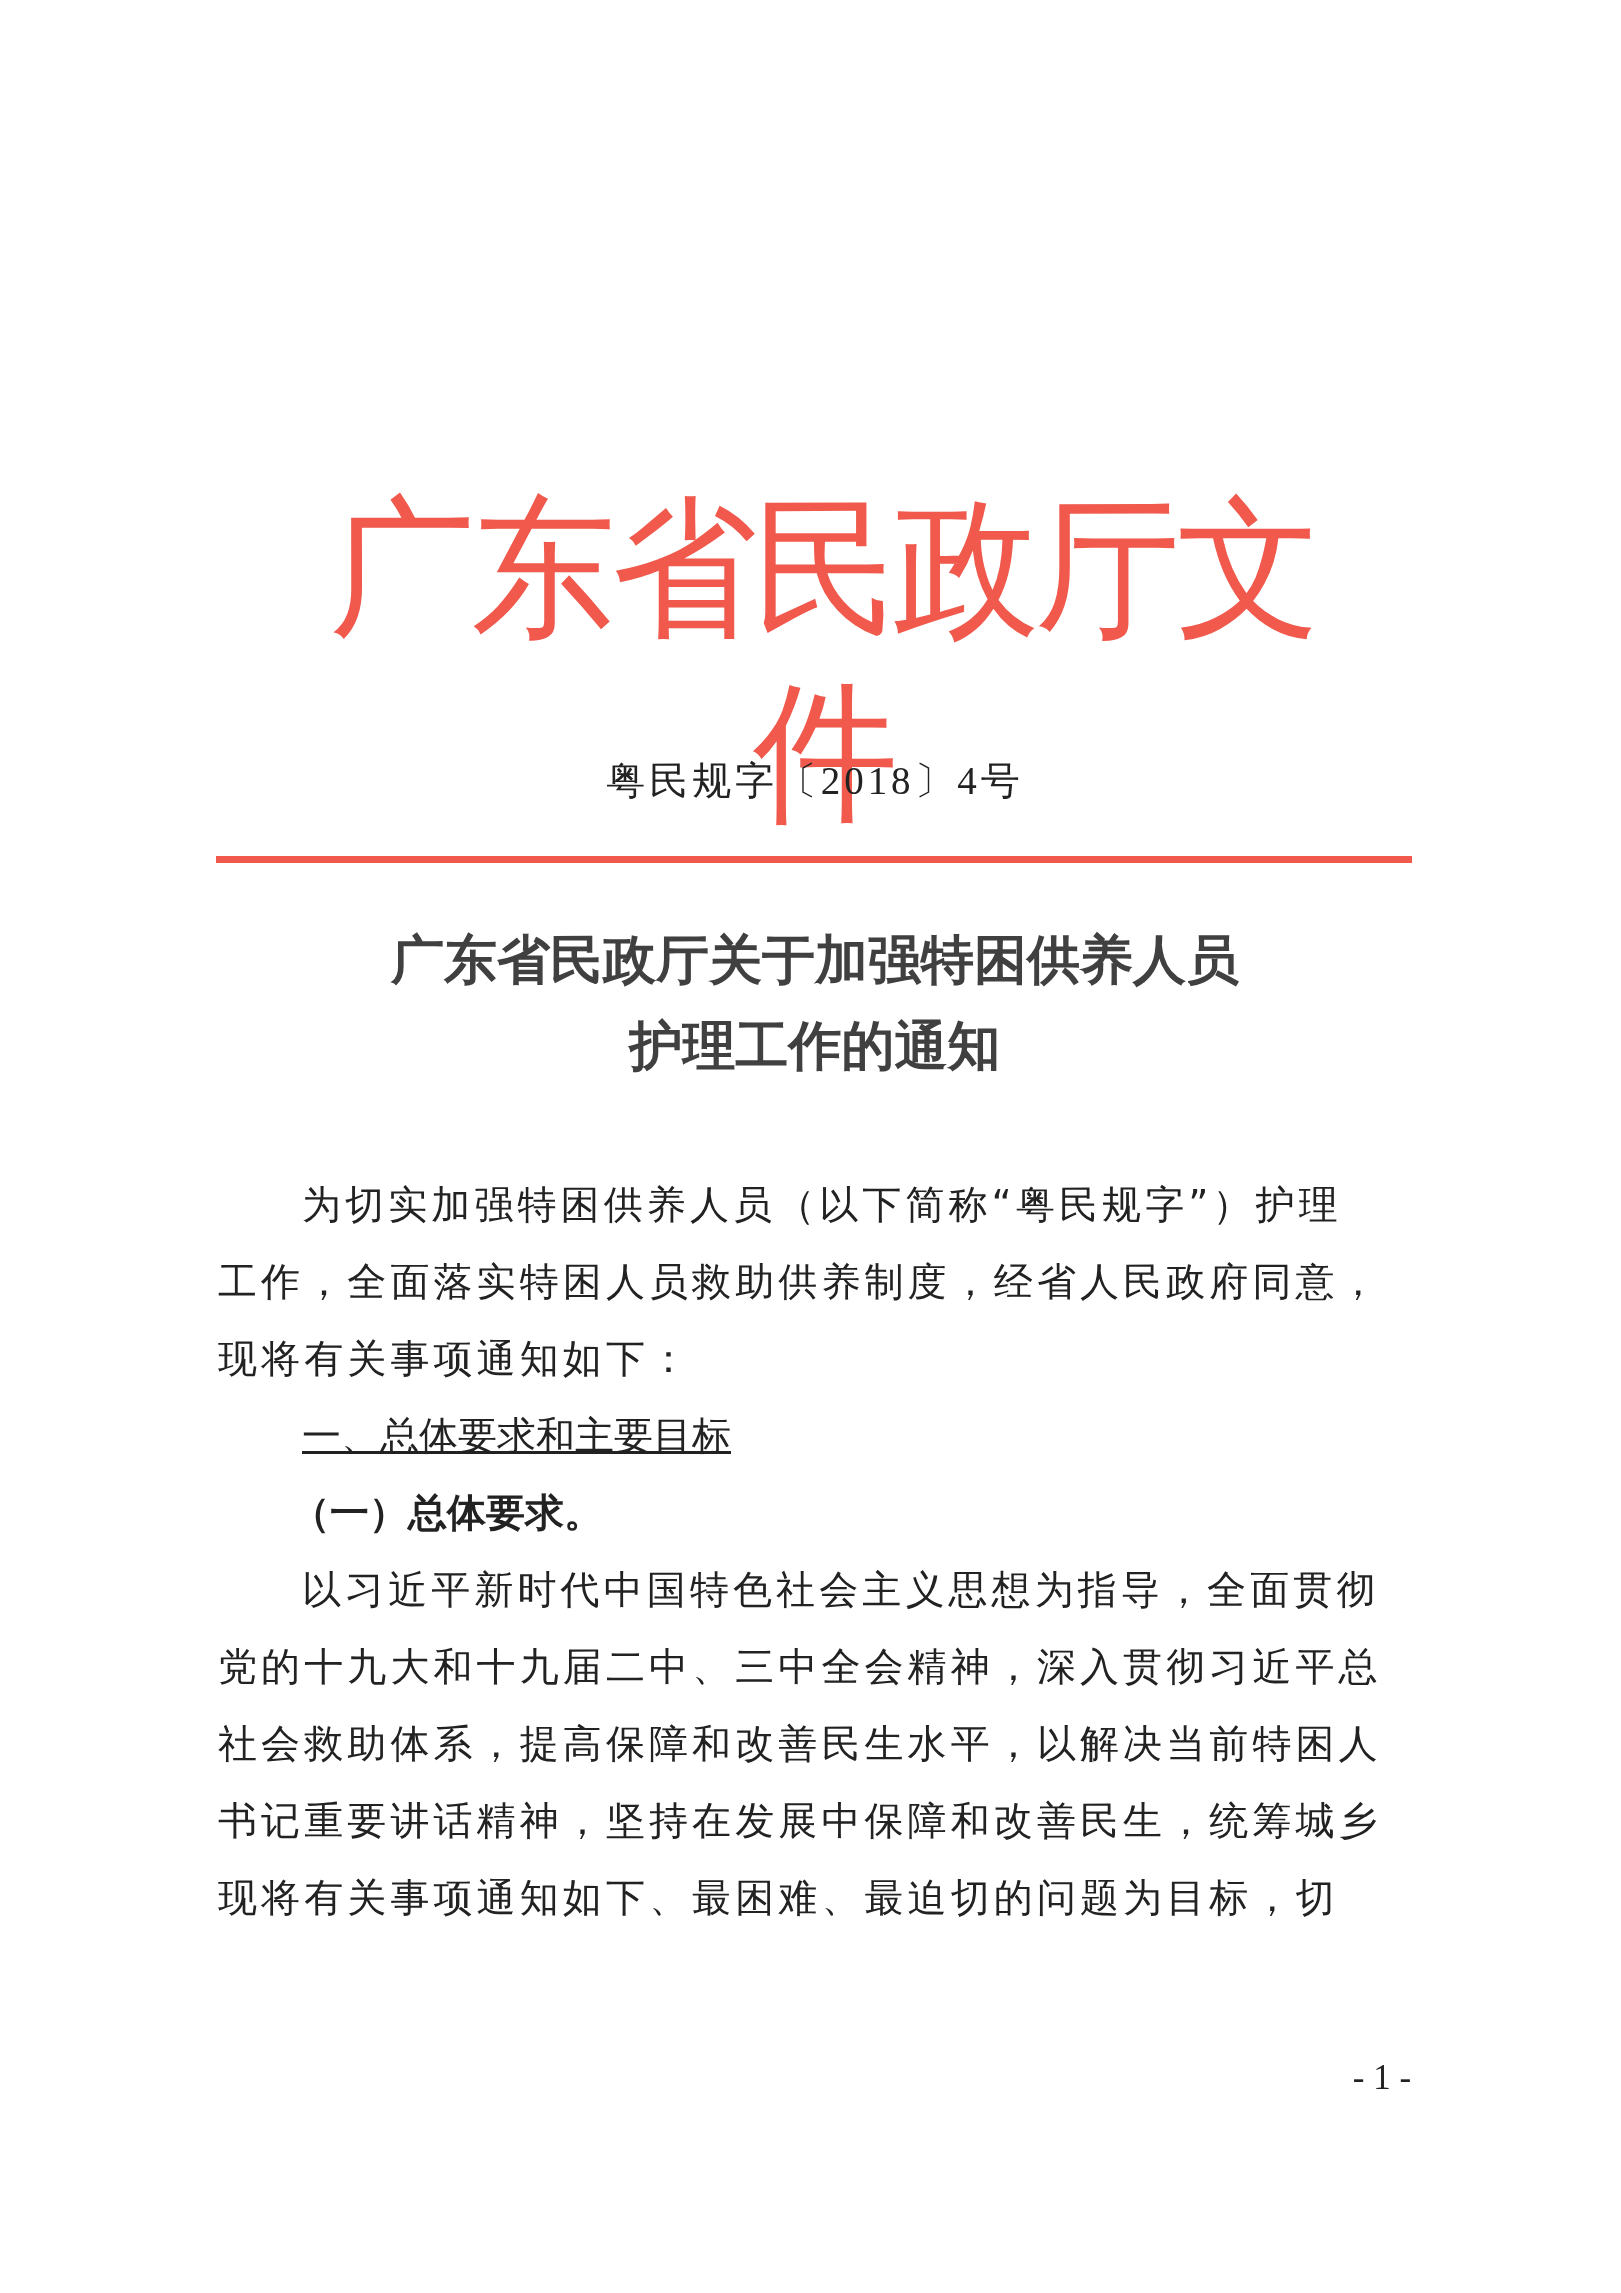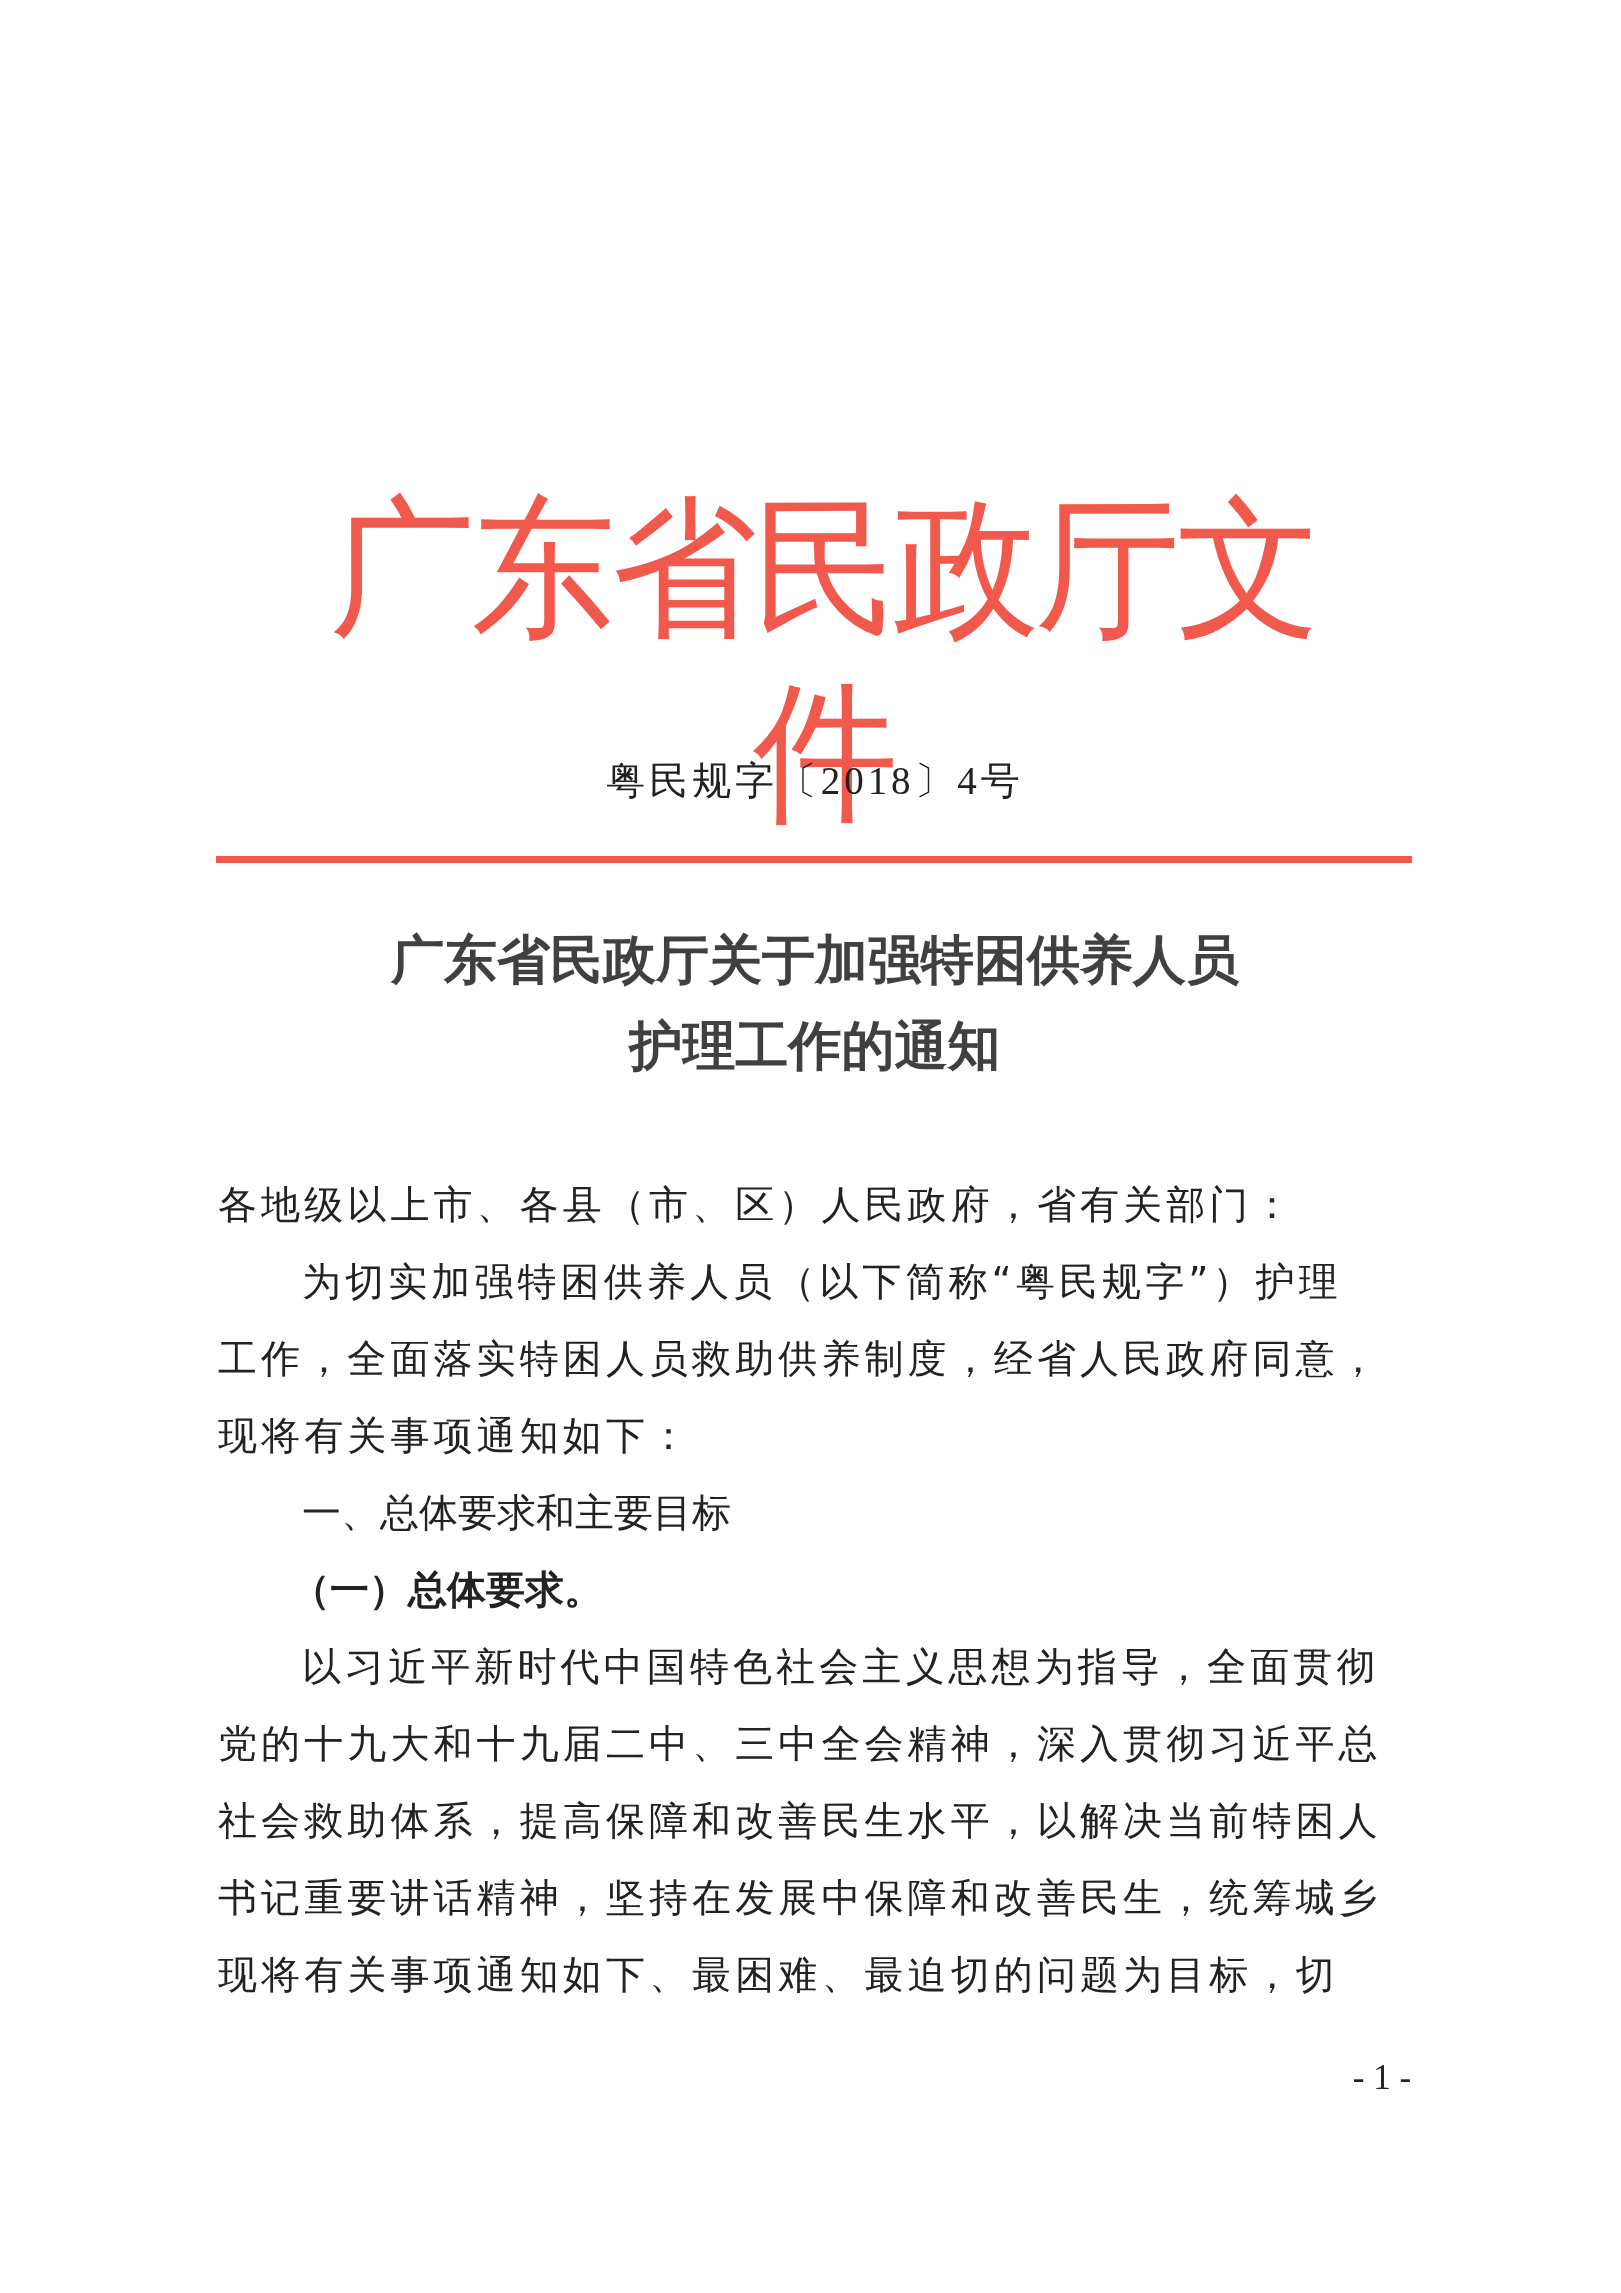--- a/index.html
+++ b/index.html
@@ -23,42 +23,41 @@
     position: absolute; left: 216px; top: 916px; width: 1198px; text-align: center;
     font-family: "DejaVu Serif", "Liberation Serif", serif; font-weight: bold;
     font-size: 53px; line-height: 86px; color: #404040;
   }
   .body {
     position: absolute; left: 218px; top: 1166px; width: 1198px;
     font-family: "DejaVu Sans", sans-serif; font-size: 39px; color: #222;
   }
   .line { height: 77px; line-height: 77px; white-space: nowrap; letter-spacing: 4.1px; }
   .indent { padding-left: 84px; }
-  .heading1 { font-family: "DejaVu Sans", sans-serif; letter-spacing: 0px; }
+  .heading1 { font-family: "DejaVu Sans", sans-serif; letter-spacing: 0px; text-decoration: underline; }
   .heading2 { font-weight: bold; letter-spacing: 0px; padding-left: 73px; }
   .pagenum {
     position: absolute; left: 1343px; top: 2058px; width: 78px; text-align: center;
     font-family: "Liberation Serif", serif; font-size: 35px; color: #222;
   }
 </style>
 </head>
 <body>
 
 <div class="page">
   <div class="masthead">广东省民政厅文件</div>
   <div class="docno">粤民规字〔2018〕4号</div>
   <div class="rule"></div>
 
   <div class="title">
     <div>广东省民政厅关于加强特困供养人员</div>
     <div>护理工作的通知</div>
   </div>
 
   <div class="body">
-    <div class="line">各地级以上市、各县（市、区）人民政府，省有关部门：</div>
     <div class="line indent">为切实加强特困供养人员（以下简称“粤民规字”）护理</div>
     <div class="line">工作，全面落实特困人员救助供养制度，经省人民政府同意，</div>
     <div class="line">现将有关事项通知如下：</div>
     <div class="line indent heading1">一、总体要求和主要目标</div>
     <div class="line heading2">（一）总体要求。</div>
     <div class="line indent">以习近平新时代中国特色社会主义思想为指导，全面贯彻</div>
     <div class="line">党的十九大和十九届二中、三中全会精神，深入贯彻习近平总</div>
     <div class="line">社会救助体系，提高保障和改善民生水平，以解决当前特困人</div>
     <div class="line">书记重要讲话精神，坚持在发展中保障和改善民生，统筹城乡</div>
     <div class="line">现将有关事项通知如下、最困难、最迫切的问题为目标，切</div>

